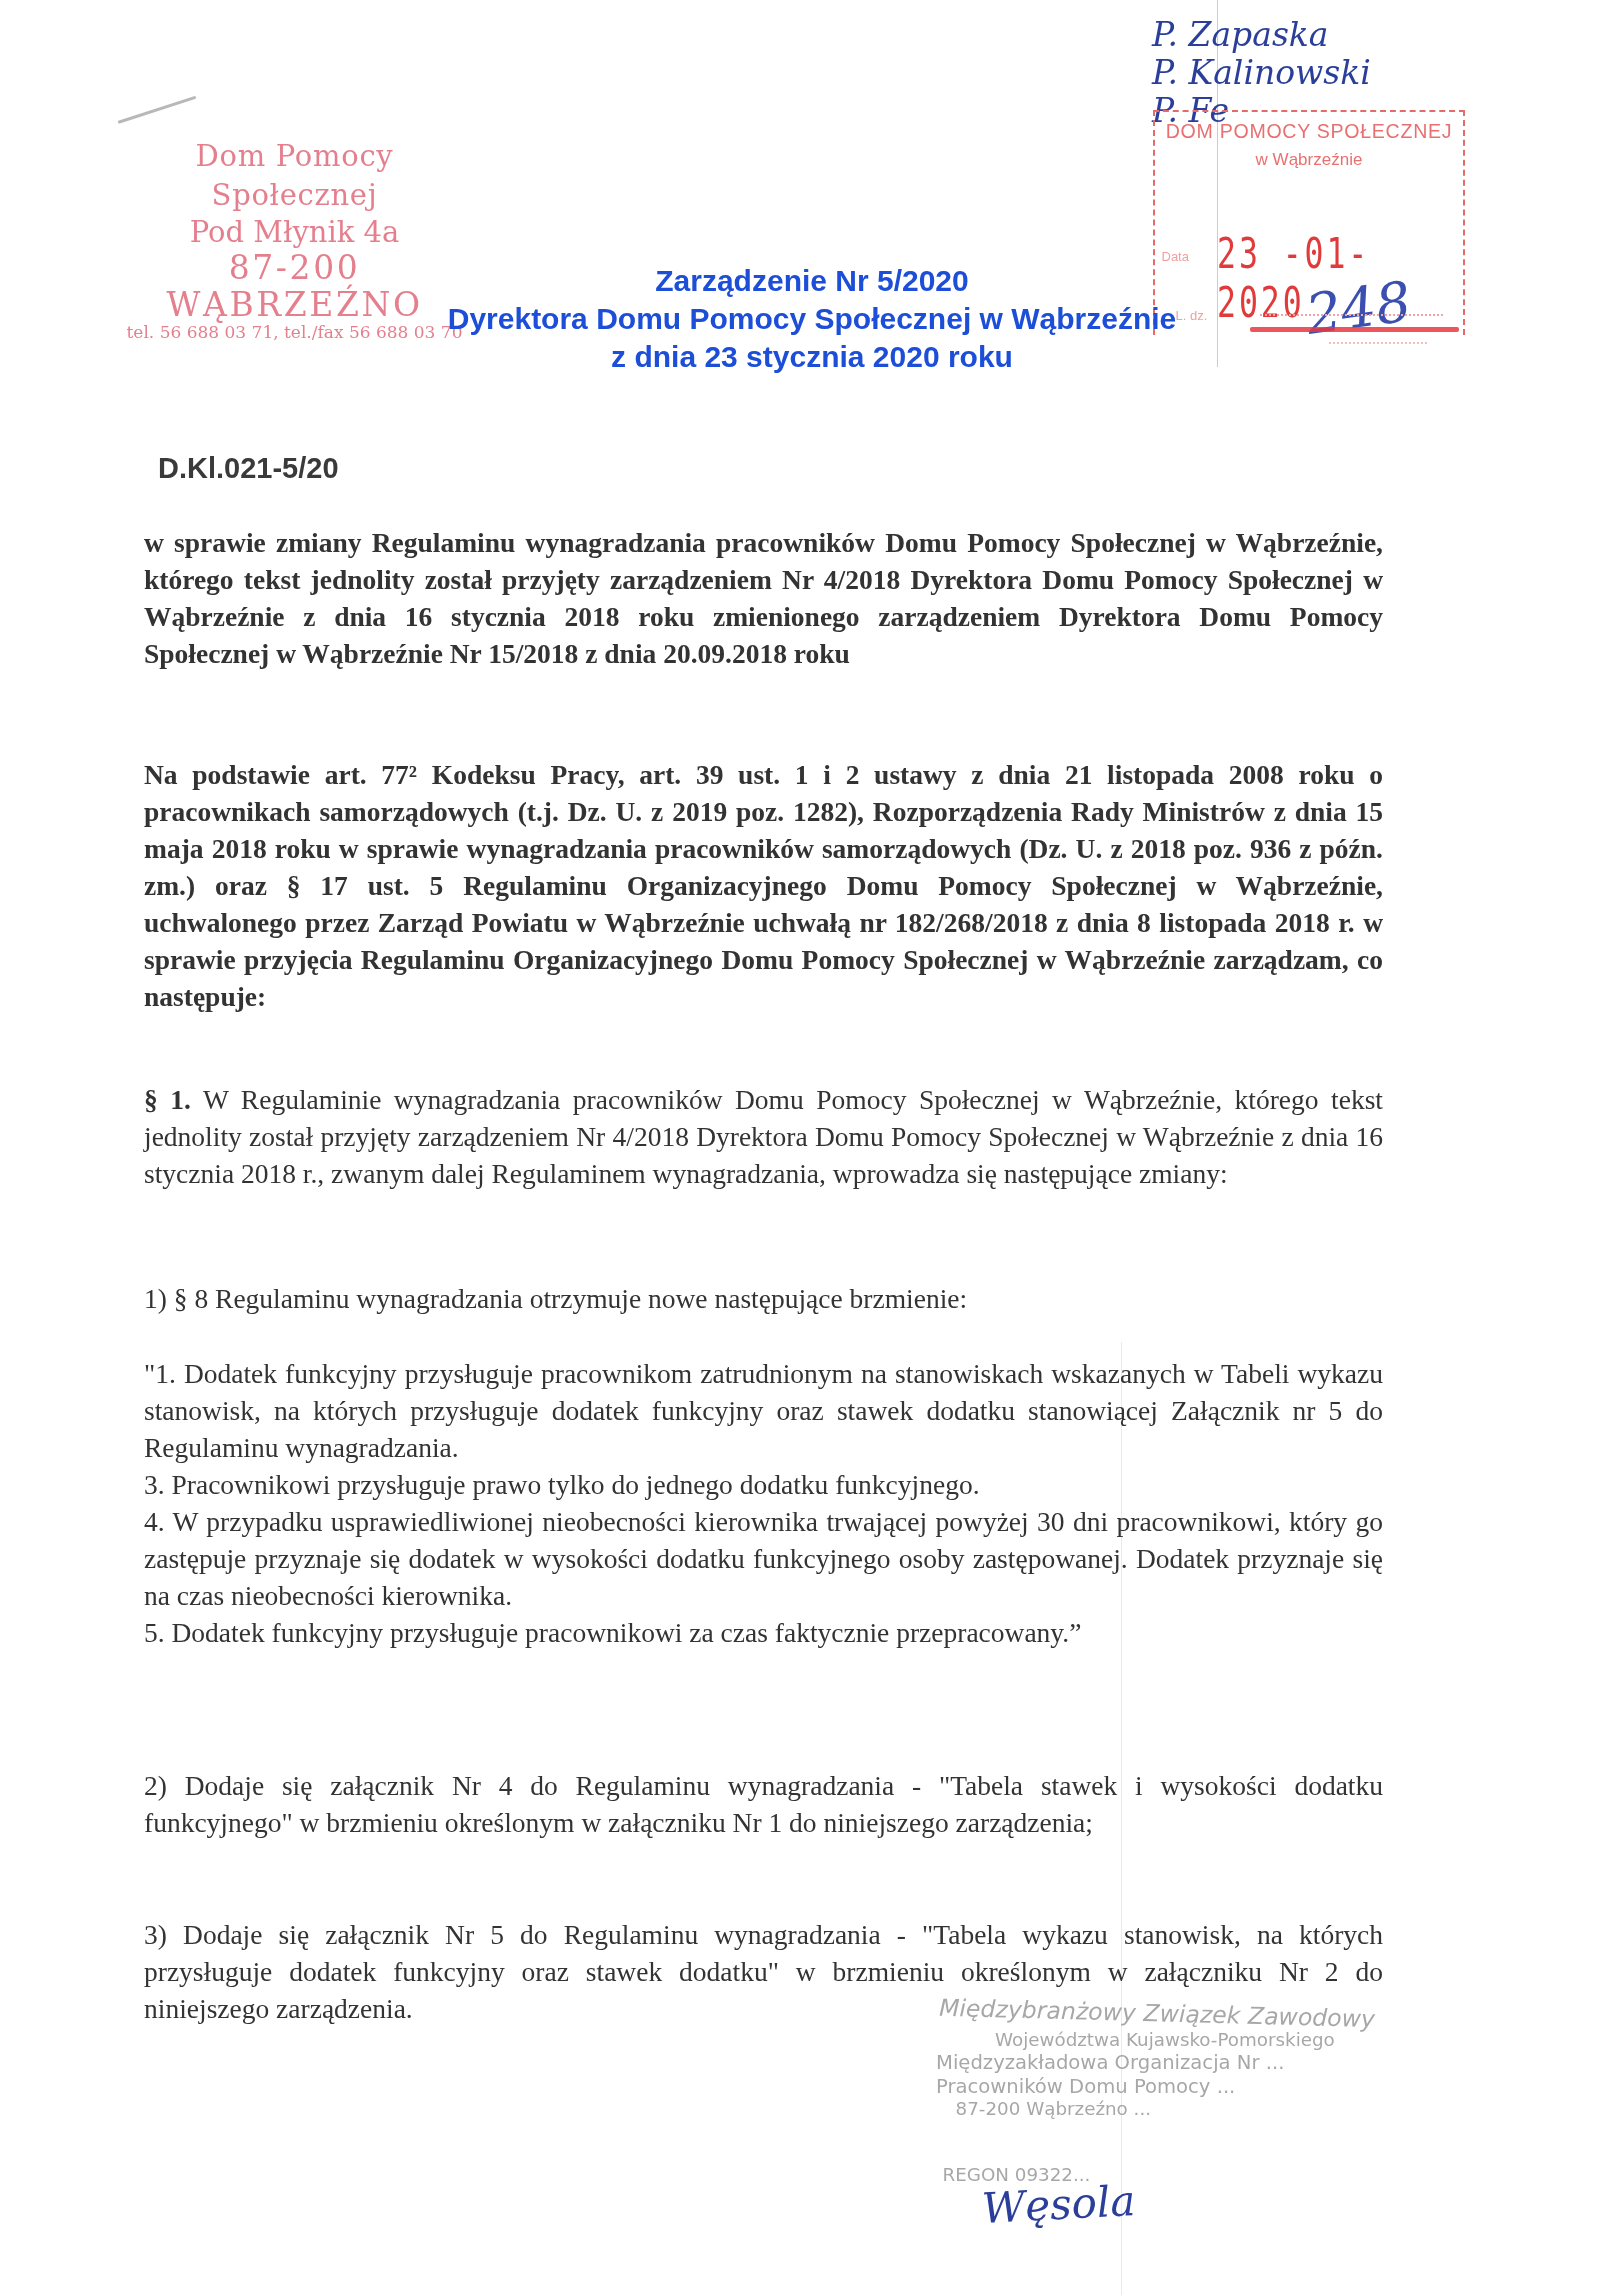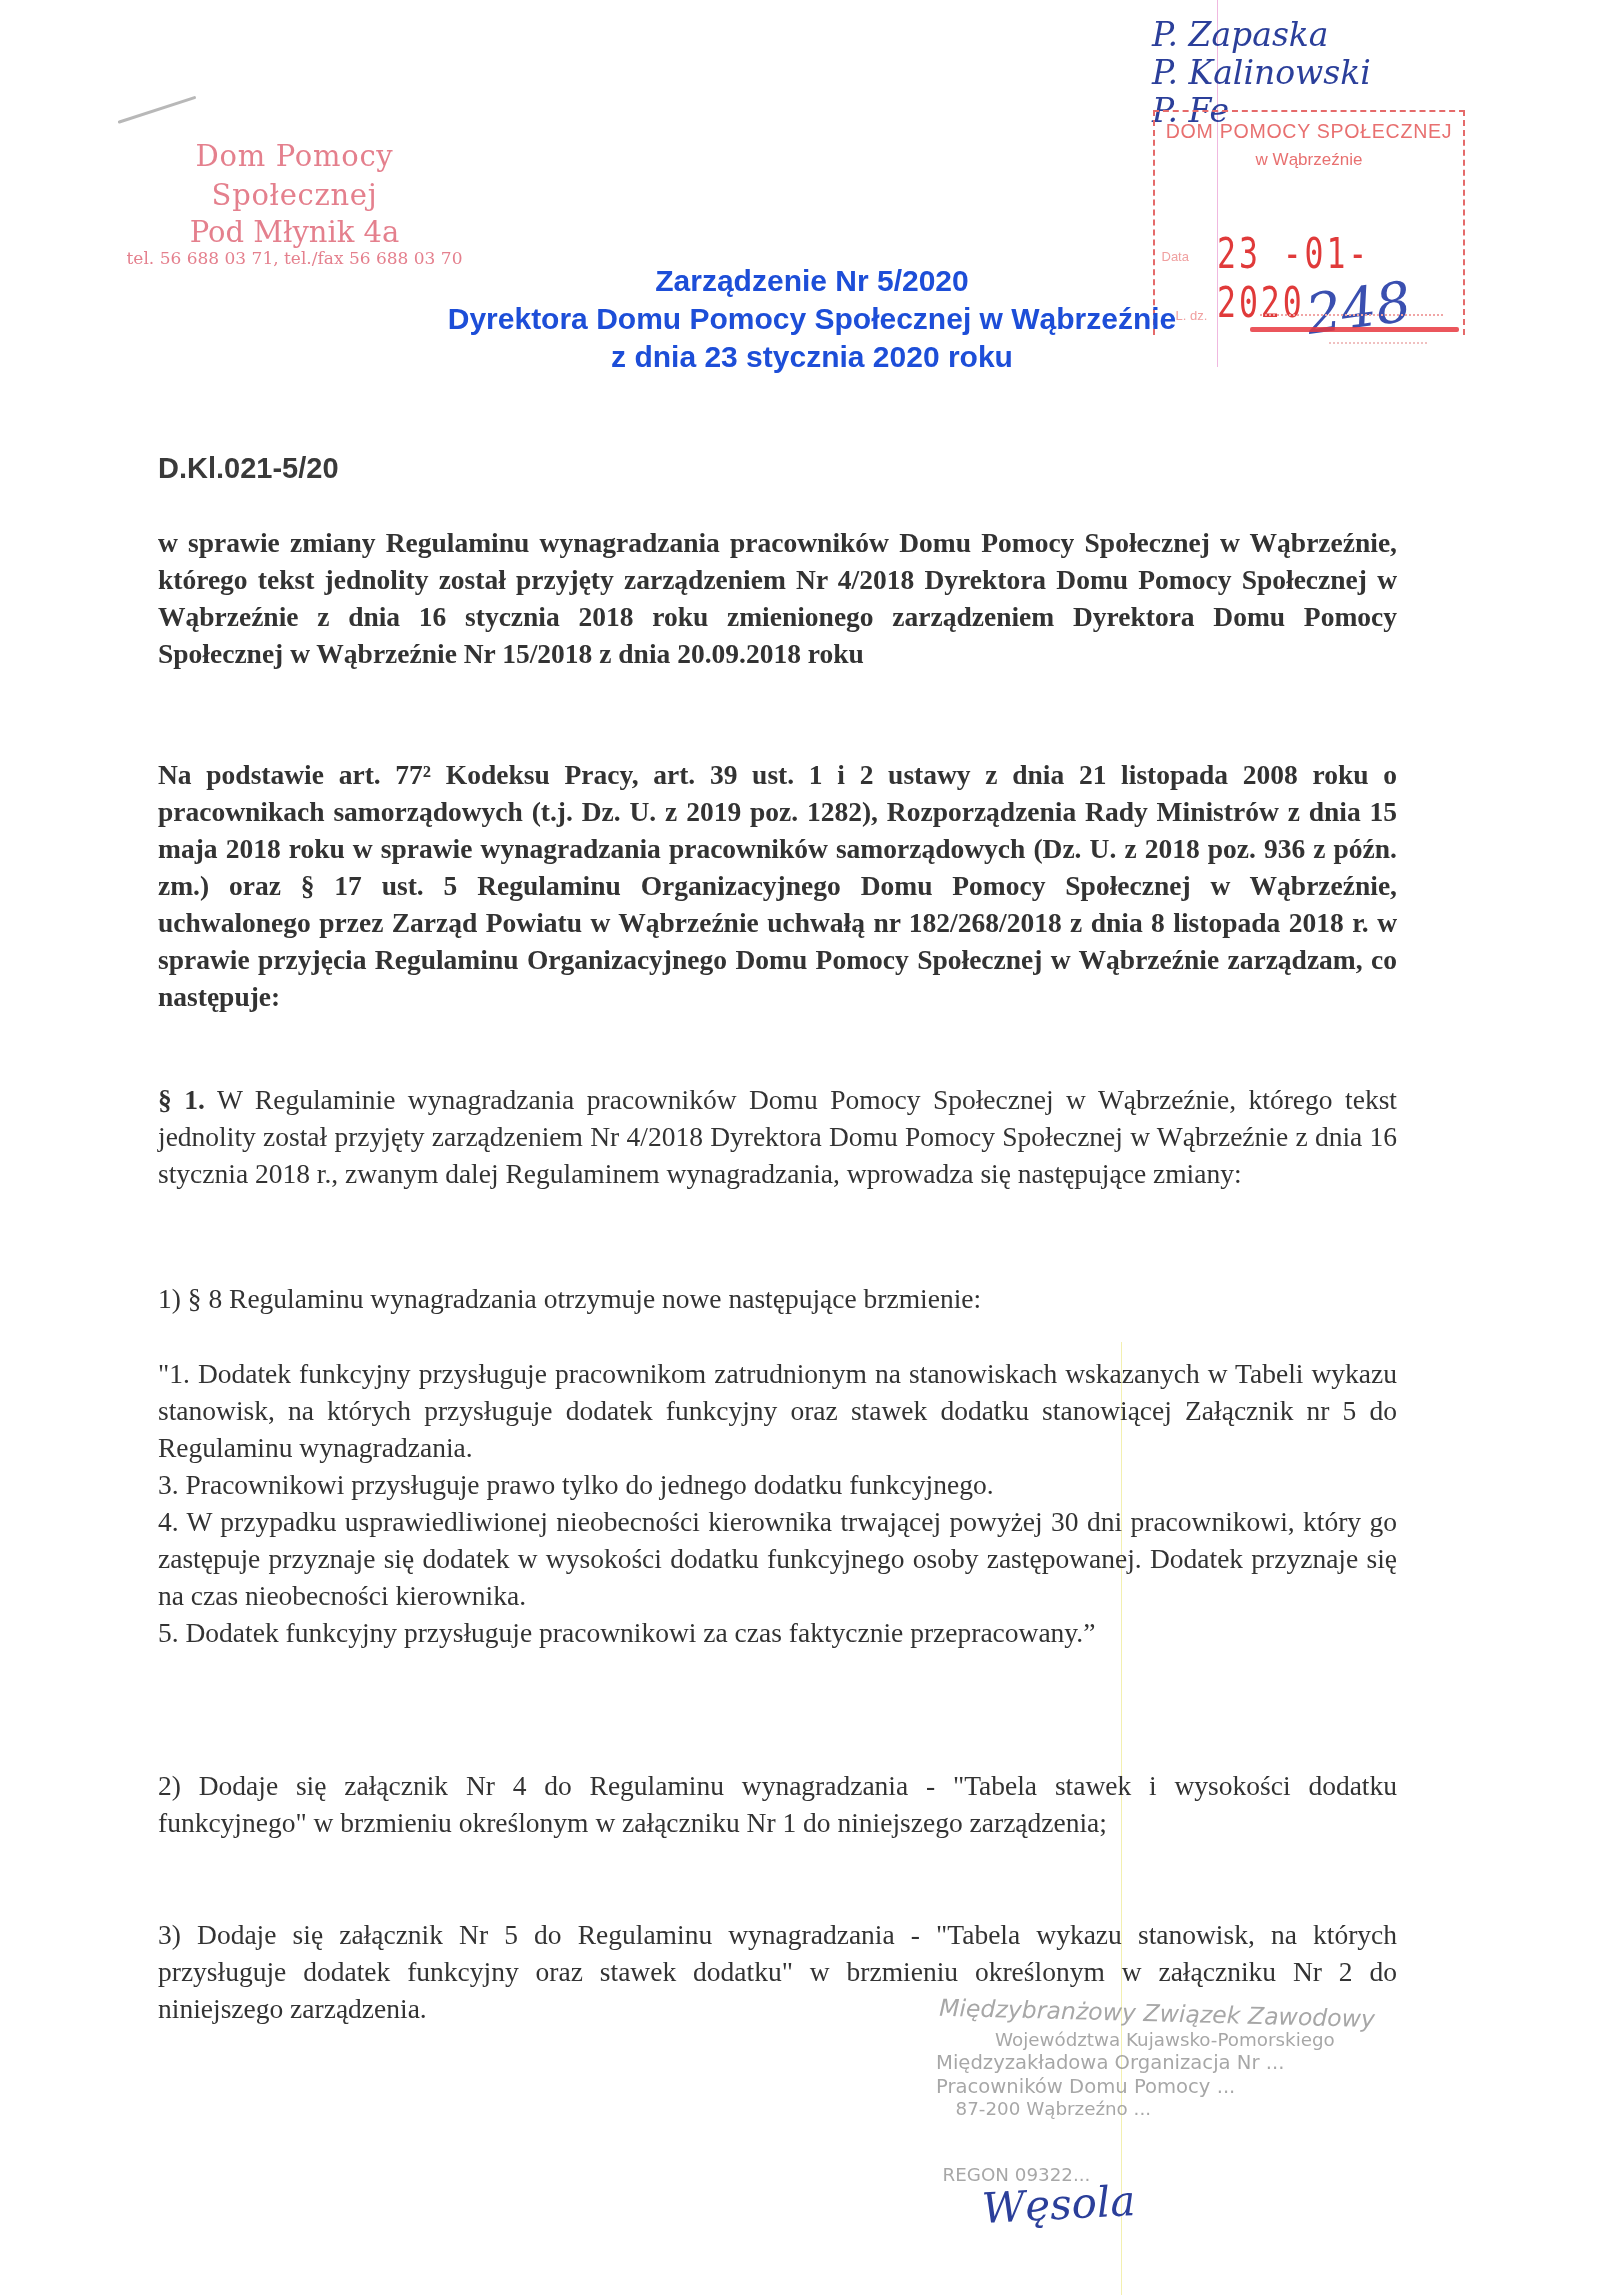--- a/index.html
+++ b/index.html
@@ -33,21 +33,21 @@
 
   .handwriting { left: 1152px; top: 16.4px; width: 314px; color: #2b3f9a;
     font-family: "DejaVu Serif", serif; font-style: italic; font-size: 33px; line-height: 38px; }
 
   
   .title { left: 262px; top: 262px; width: 1100px; text-align: center; font-family: "Liberation Sans", "DejaVu Sans", sans-serif;
     font-weight: bold; font-size: 30px; line-height: 38px; color: #1d4ed8; }
 
   .ref { left: 158px; top: 452px; font-family: "Liberation Sans", sans-serif; font-weight: bold; font-size: 29px; color: #3a3a3a; }
 
-  .body-text { left: 158px; width: 1239px; font-family: "Liberation Serif", "DejaVu Serif", serif; font-size: 27.5px;
+  .body-text { left: 144px; width: 1239px; font-family: "Liberation Serif", "DejaVu Serif", serif; font-size: 27.5px;
     line-height: 37px; text-align: justify; color: #333333; }
   .bold { font-weight: bold; }
   .body-text p { margin: 0; }
 
   .p-subject { top: 524px; }
   .p-basis { top: 756px; }
   .p-s1 { top: 1081px; }
   .p-pt1 { top: 1280px; }
   .p-quote { top: 1355px; }
   .p-pt2 { top: 1767px; }
@@ -69,20 +69,21 @@
 </head>
 <body>
 
 <div class="abs scan-line-pink"></div>
 <div class="abs scan-line-yellow"></div>
 
 <div class="abs pen-mark"></div>
 <div class="abs stamp-left">
   <div class="l1">Dom Pomocy Społecznej</div>
   <div class="l2">Pod Młynik 4a</div>
+  <div class="l3">87-200 WĄBRZEŹNO</div>
   <div class="l4">tel. 56 688 03 71, tel./fax 56 688 03 70</div>
 </div>
 
 <div class="abs handwriting">
   <div>P. Zapaska</div>
   <div>P. Kalinowski</div>
   <div>P. Fe</div>
 </div>
 
 <div class="abs stamp-right">

